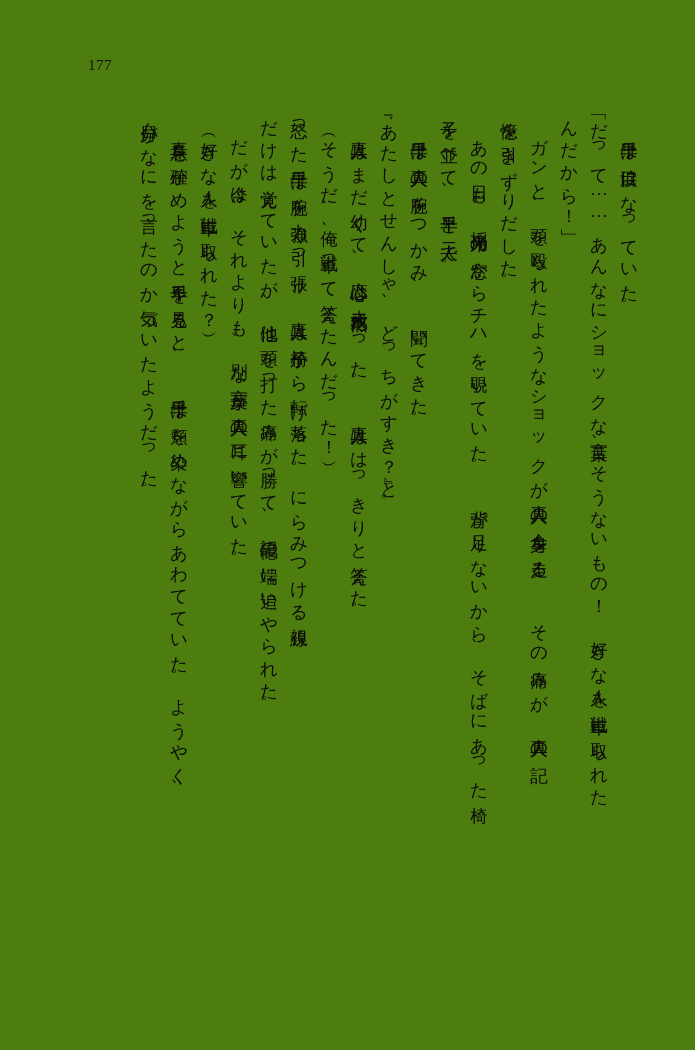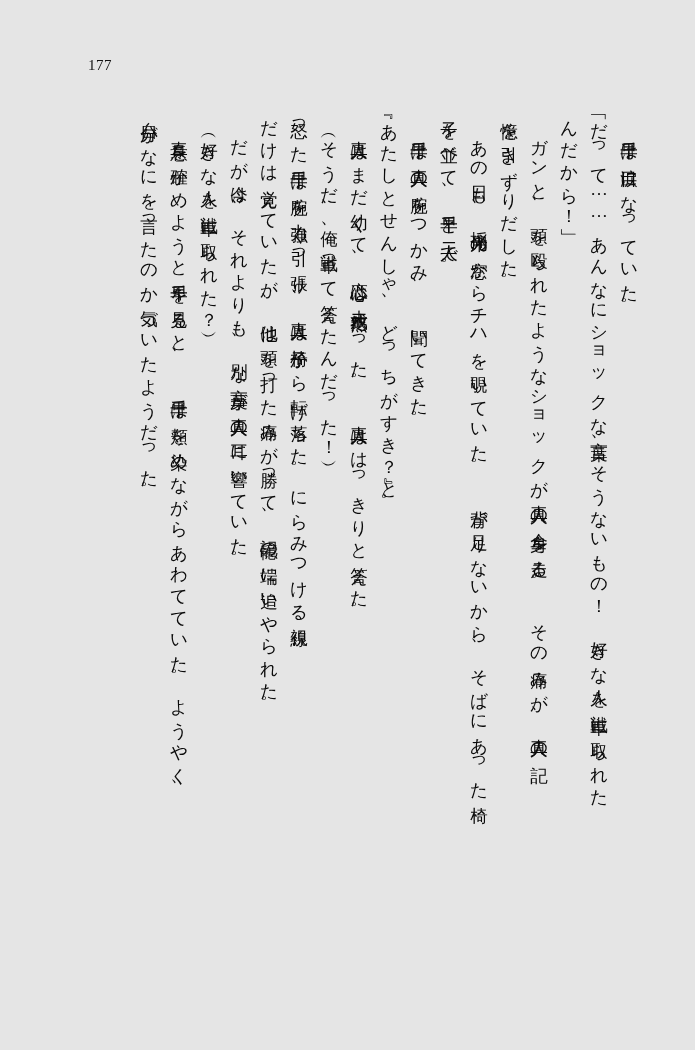--- a/index.html
+++ b/index.html
@@ -8,21 +8,21 @@
     background: #ffffff;
   }
   body {
     font-family: "Liberation Serif", "DejaVu Serif", serif;
     color: #000000;
   }
   #page {
     position: relative;
     width: 695px;
     height: 1050px;
-    background: #e5e5e5;
+    background: #4d7c0f;
     overflow: hidden;
   }
   #page-number {
     position: absolute;
     top: 57px;
     left: 88px;
     font-size: 15px;
     letter-spacing: 0.5px;
     color: #111;
     font-family: "Liberation Serif", "DejaVu Serif", serif;

